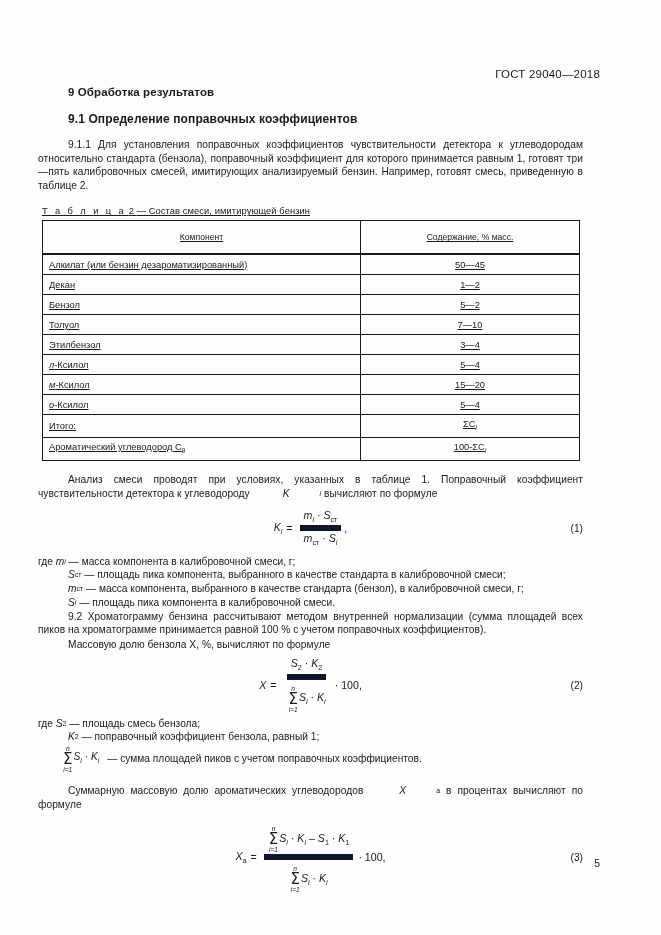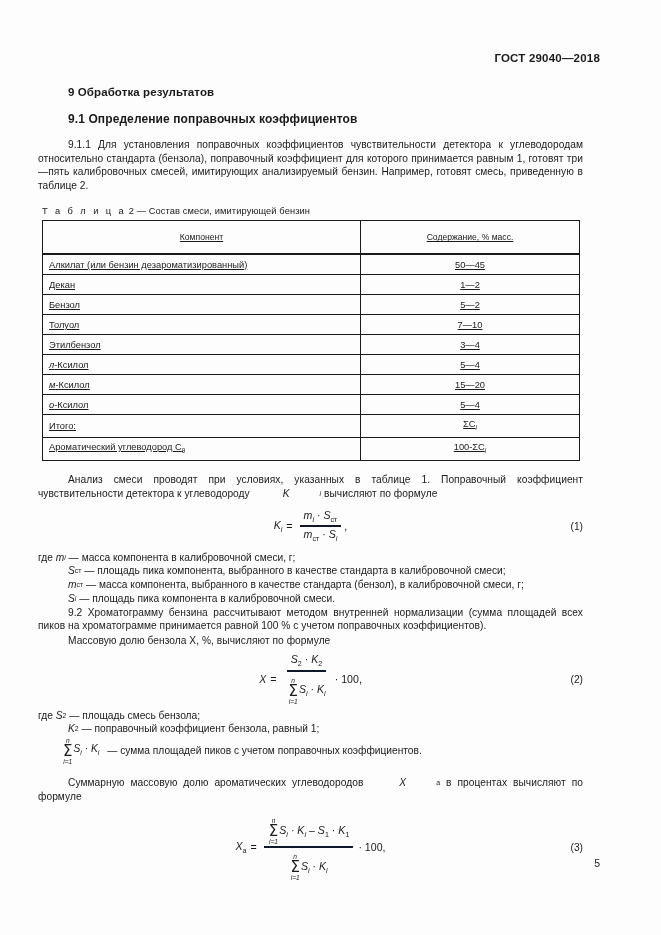--- a/index.html
+++ b/index.html
@@ -18,24 +18,24 @@
   .page {
     position: absolute;
     inset: 0;
     background: #fdfdfd;
     padding: 0;
   }
 
   
   .doc-header {
     position: absolute;
-    top: 52px;
+    top: 68px;
     right: 61px;
     font-size: 11.5px;
-    font-weight: bold;
+    font-weight: normal;
     letter-spacing: 0.2px;
     white-space: nowrap;
   }
 
   
   .content {
     position: absolute;
     left: 38px;
     top: 86px;
     width: 545px;
@@ -64,20 +64,21 @@
   }
   p.body.indent {
     text-indent: 30px;
   }
 
   
   .tbl-caption {
     font-size: 9.3px;
     margin: 14px 0 4px 4px;
     letter-spacing: 0.1px;
+    text-decoration: underline;
   }
   .tbl-caption .spaced {
     letter-spacing: 2.4px;
   }
   table.mix {
     border-collapse: collapse;
     width: 537px;
     margin-left: 4px;
     table-layout: fixed;
     text-decoration: underline;
@@ -134,21 +135,21 @@
   .math .up { font-style: normal; }
   .frac {
     display: inline-flex;
     flex-direction: column;
     align-items: center;
     vertical-align: middle;
     margin: 0 3px;
   }
   .frac .top {
     padding: 0 4px 1px 4px;
-    border-bottom: 2px solid #0f172a;
+    border-bottom: 6px solid #0f172a;
     text-align: center;
   }
   .frac .bot {
     padding: 1px 4px 0 4px;
     text-align: center;
   }
   sub, sup {
     font-size: 0.68em;
     font-style: italic;
   }

